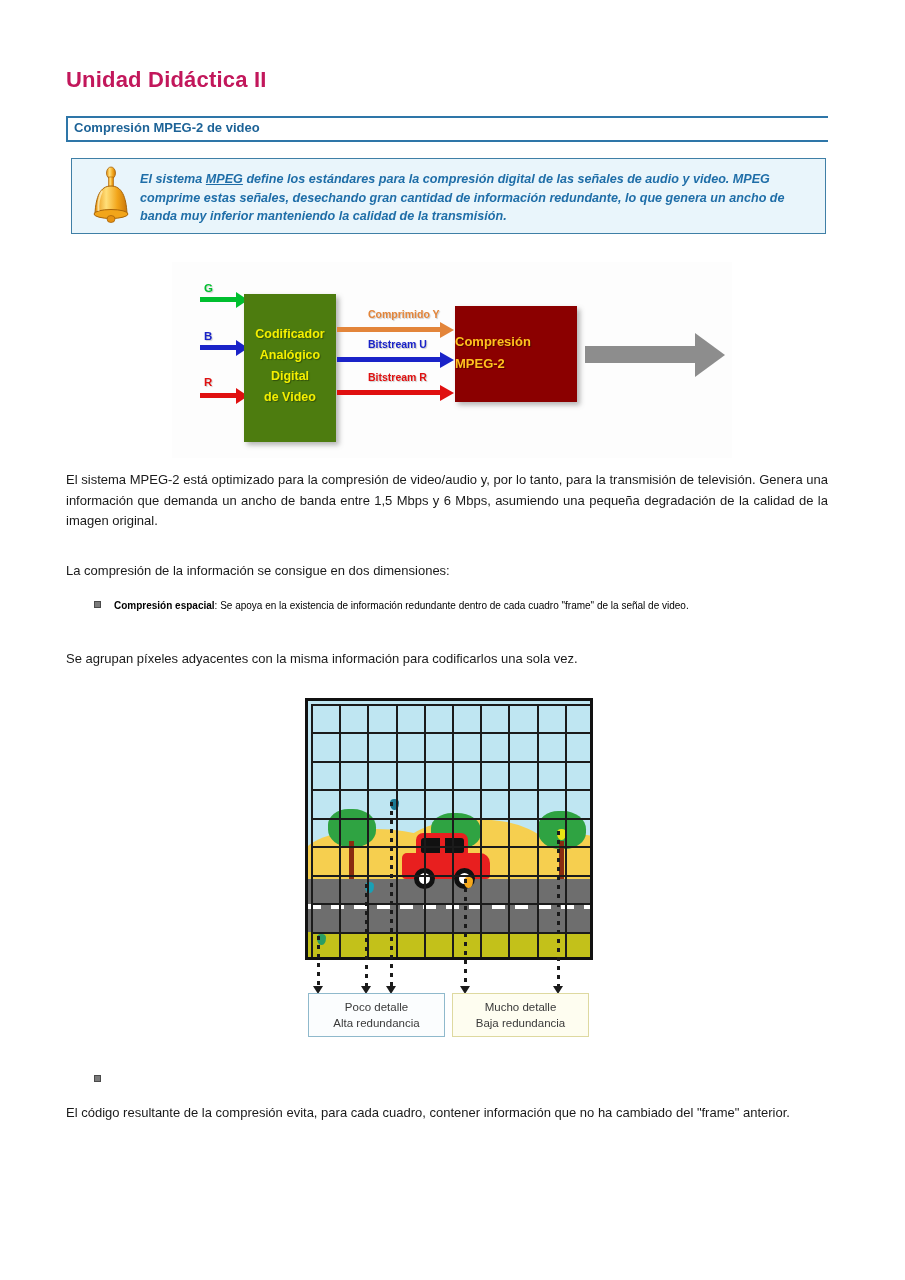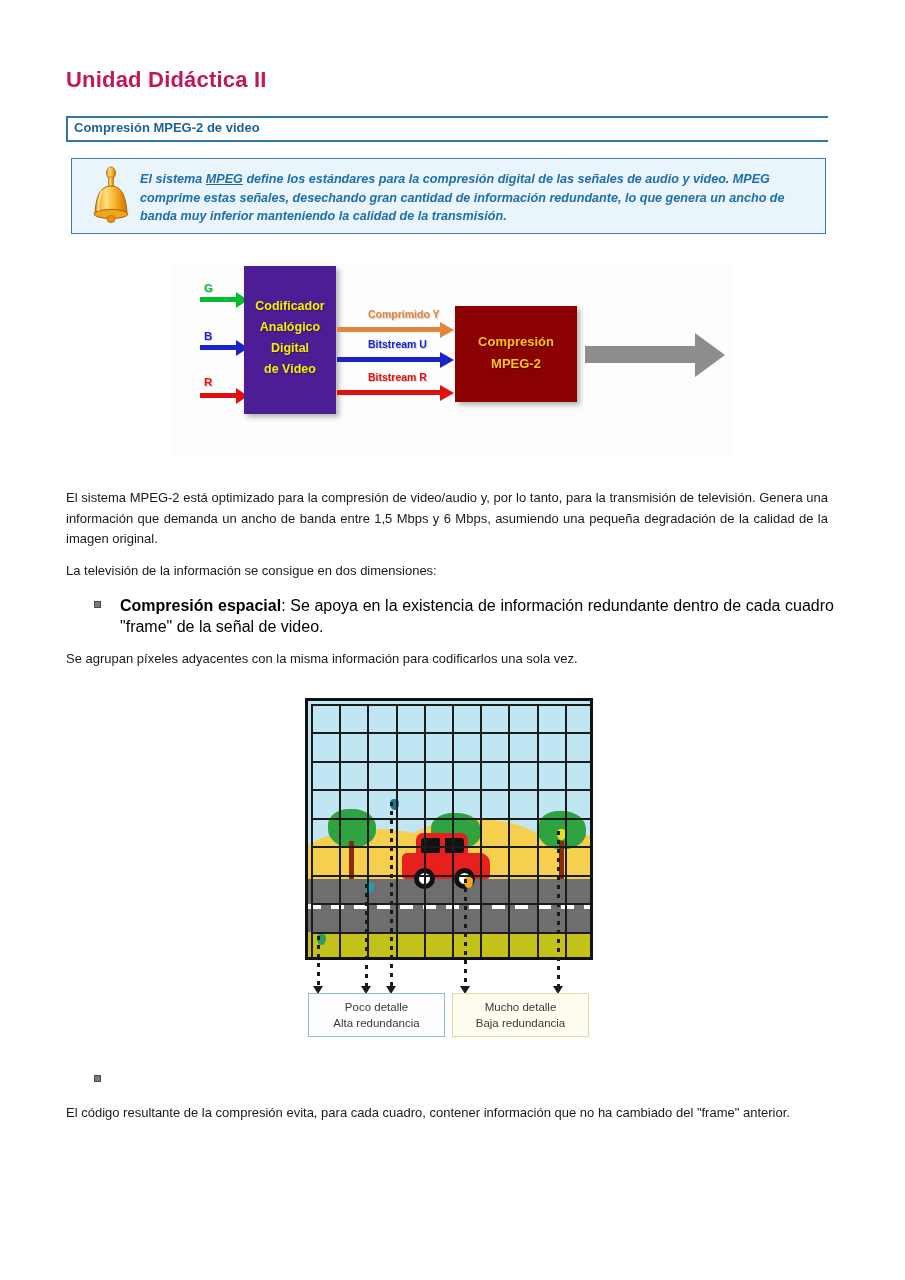--- a/index.html
+++ b/index.html
@@ -99,24 +99,24 @@
   }
   .diagram .bg {
     position: absolute;
     left: 0; top: 0;
     width: 100%; height: 100%;
     background: #fdfdfd;
   }
   .box-enc {
     position: absolute;
     left: 72px;
-    top: 4px;
+    top: 32px;
     width: 92px;
     height: 148px;
-    background: #4c1d95;
+    background: #4d7c0f;
     box-shadow: 3px 3px 5px rgba(90,90,90,0.45);
   }
   .box-enc span {
     display: block;
     text-align: center;
     color: #f5f000;
     font-size: 12.5px;
     font-weight: bold;
     line-height: 21px;
     text-shadow: 1px 1px 1px rgba(0,0,0,0.35);
@@ -126,21 +126,21 @@
     position: absolute;
     left: 283px;
     top: 44px;
     width: 122px;
     height: 96px;
     background: #8b0000;
     box-shadow: 3px 3px 5px rgba(90,90,90,0.45);
   }
   .box-mpeg span {
     display: block;
-    text-align: center;
+    text-align: left;
     color: #ffc21e;
     font-size: 13px;
     font-weight: bold;
     line-height: 22px;
     text-shadow: 1px 1px 1px rgba(0,0,0,0.4);
   }
   .box-mpeg .pad { padding-top: 25px; }
 
   .inlbl {
     position: absolute;
@@ -208,23 +208,23 @@
     position: absolute;
     left: 94px;
     width: 7px;
     height: 7px;
     background: #7a7a7a;
     border: 1px solid #4a4a4a;
     box-sizing: border-box;
   }
   .bullet-body {
     position: absolute;
-    left: 120px;
+    left: 114px;
     width: 714px;
-    font-size: 16px;
+    font-size: 10px;
     line-height: 20.5px;
     text-align: justify;
   }
   .bullet-body b { font-weight: bold; }
 
   
   .scene-wrap {
     position: absolute;
     left: 305px;
     top: 698px;
@@ -464,22 +464,22 @@
       <div class="pad">
         <span>Compresión</span>
         <span>MPEG-2</span>
       </div>
     </div>
 
     <div class="out-arrow-body"></div>
     <div class="out-arrow-head"></div>
   </div>
 
-  <div class="para" style="top:488px;">El sistema MPEG-2 está optimizado para la compresión de video/audio y, por lo tanto, para la transmisión de televisión. Genera una información que demanda un ancho de banda entre 1,5 Mbps y 6 Mbps, asumiendo una pequeña degradación de la calidad de la imagen original.</div>
-  <div class="para nojust" style="top:561px;">La televisión de la información se consigue en dos dimensiones:</div>
+  <div class="para" style="top:470px;">El sistema MPEG-2 está optimizado para la compresión de video/audio y, por lo tanto, para la transmisión de televisión. Genera una información que demanda un ancho de banda entre 1,5 Mbps y 6 Mbps, asumiendo una pequeña degradación de la calidad de la imagen original.</div>
+  <div class="para nojust" style="top:561px;">La compresión de la información se consigue en dos dimensiones:</div>
 
   <div class="bullet-mark" style="top:601px;"></div>
   <div class="bullet-body" style="top:596px;">
     <b>Compresión espacial</b><span>: Se apoya en la existencia de información redundante dentro de cada cuadro "frame" de la señal de video.</span>
   </div>
 
   <div class="para nojust" style="top:649px;">Se agrupan píxeles adyacentes con la misma información para codificarlos una sola vez.</div>
 
   <div class="scene-wrap">
     <div class="scene">

